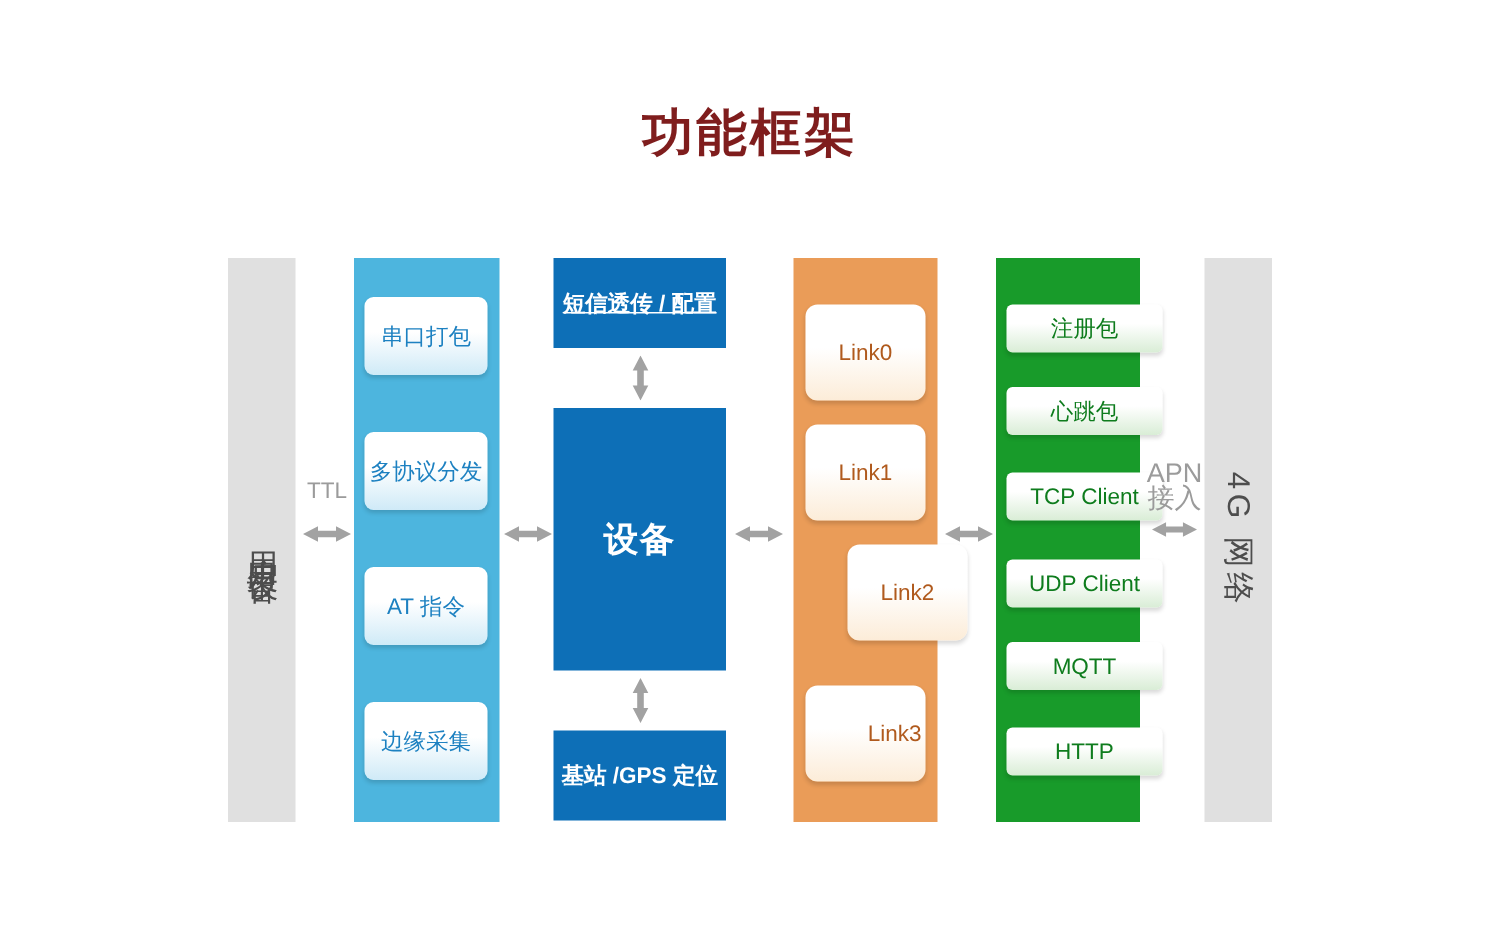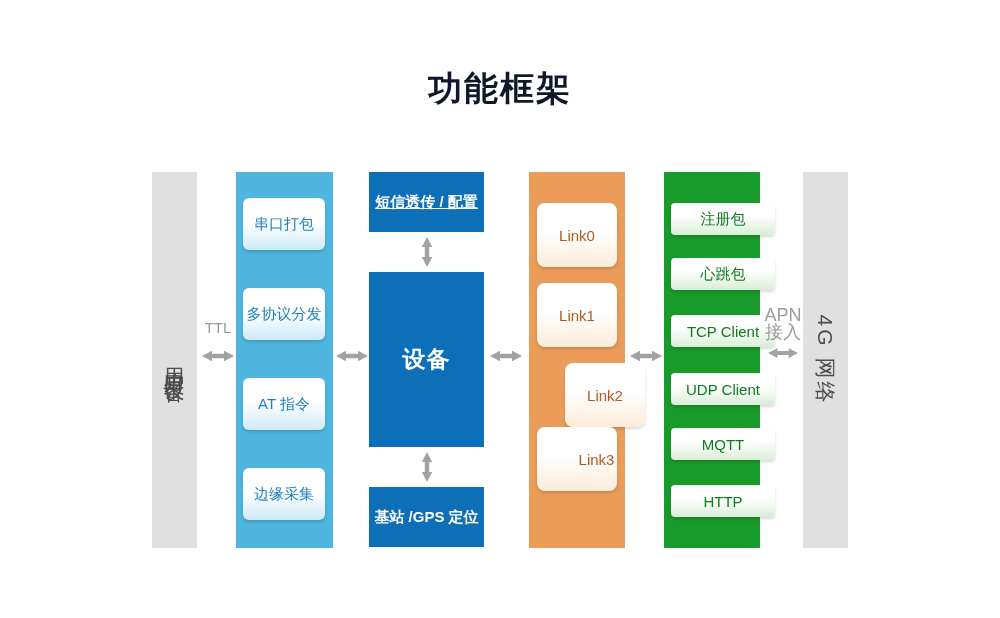--- a/index.html
+++ b/index.html
@@ -5,21 +5,21 @@
   * { margin:0; padding:0; box-sizing:border-box; }
   html,body { background:#ffffff; }
   body { font-family:"Liberation Sans","DejaVu Sans",sans-serif; }
   .canvas {
     position:relative; width:1000px; height:618px; background:#ffffff;
     overflow:hidden; margin:0 auto;
   }
   .title {
     position:absolute; top:66px; left:0; width:100%;
     text-align:center; font-size:34px; font-weight:bold;
-    color:#0f172a; letter-spacing:2px;
+    color:#7f1d1d; letter-spacing:2px;
   }
   .col { position:absolute; top:172px; height:376px; }
   .gray-panel { background:#e0e0e0; display:flex; align-items:center; justify-content:center; }
   #col-user { left:152px; width:45px; }
   #col-serial { left:236px; width:97px; background:#4db5de; }
   #col-links { left:529px; width:96px; background:#ea9c58; }
   #col-proto { left:664px; width:96px; background:#189b2a; }
   #col-4g { left:803px; width:45px; }
 
   .v-upright {
@@ -46,21 +46,21 @@
     color:#b05a1d; font-size:15px;
   }
   .proto-box {
     left:7px; width:104px; height:32px; border-radius:4px;
     background:linear-gradient(180deg,#ffffff 40%,#d9edd6 100%);
     color:#0e7c1d; font-size:15px;
   }
   .serial-box:nth-of-type(1){ top:26px; } .serial-box:nth-of-type(2){ top:116px; }
   .serial-box:nth-of-type(3){ top:206px; } .serial-box:nth-of-type(4){ top:296px; }
   .links-box:nth-of-type(1){ top:31px; } .links-box:nth-of-type(2){ top:111px; }
-  .links-box:nth-of-type(3){ top:191px;margin-left:28px; } .links-box:nth-of-type(4){ top:255px;padding-left:39px; }
+  .links-box:nth-of-type(3){ top:191px;margin-left:28px; } .links-box:nth-of-type(4){ top:285px;padding-left:39px; }
   .proto-box:nth-of-type(1){ top:31px; } .proto-box:nth-of-type(2){ top:86px; }
   .proto-box:nth-of-type(3){ top:143px; } .proto-box:nth-of-type(4){ top:201px; }
   .proto-box:nth-of-type(5){ top:256px; } .proto-box:nth-of-type(6){ top:313px; }
 
   .blue-box {
     position:absolute; left:369px; width:115px; background:#0d6fb7;
     display:flex; align-items:center; justify-content:center; text-align:center;
     color:#ffffff; font-weight:bold; font-size:15px;
   }
   #dev-top { top:172px; height:60px;text-decoration:underline; }

